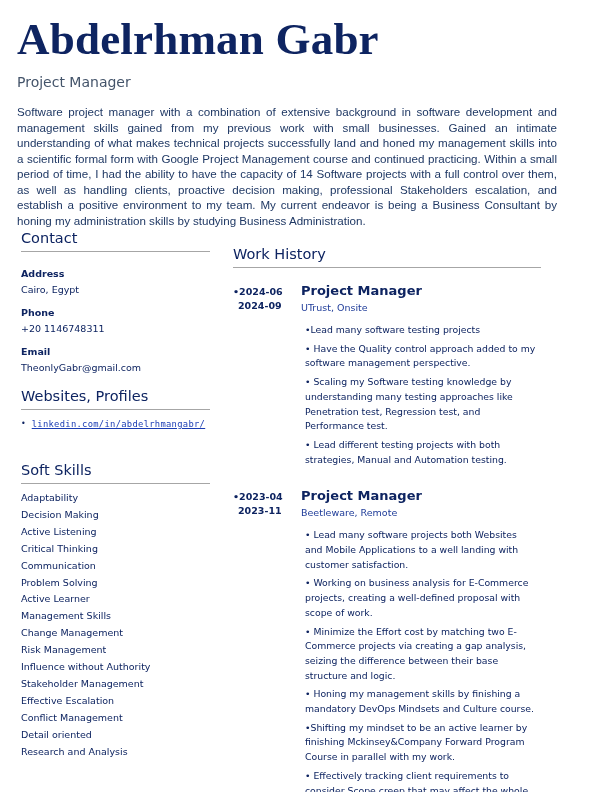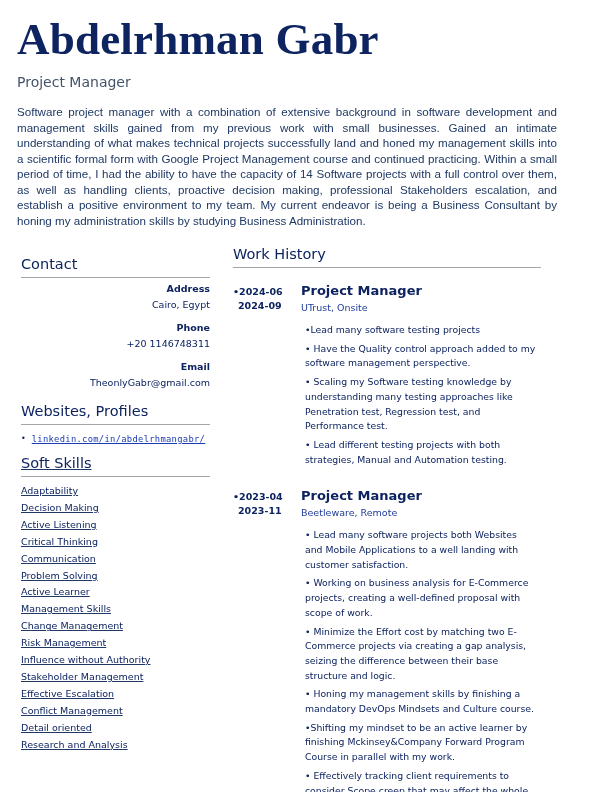--- a/index.html
+++ b/index.html
@@ -2,24 +2,24 @@
 <html><head>
 <meta charset="utf-8">
 <style>
   html, body { margin: 0; padding: 0; background: #ffffff; }
   body { width: 612px; height: 792px; position: relative; overflow: hidden; font-family: "Liberation Sans", sans-serif; color: #1f3864; }
   .name { position: absolute; left: 17px; top: 13px; font-family: "Liberation Serif", serif; font-weight: bold; font-size: 45px; color: #0e2461; letter-spacing: 0.2px; line-height: 52px; white-space: nowrap; }
   .role { position: absolute; left: 17px; top: 73px; font-family: "DejaVu Sans", sans-serif; font-size: 14px; color: #44546a; line-height: 18px; }
   .summary { position: absolute; left: 17px; top: 104px; width: 540px; font-family: "Liberation Sans", sans-serif; font-size: 11.6px; line-height: 15.5px; color: #1f3864; text-align: justify; }
   .sec-title { font-family: "DejaVu Sans", sans-serif; font-size: 14.5px; color: #0e2461; line-height: 20px; margin: 0; font-weight: normal; }
   .rule { height: 0; border-top: 1.5px solid #a6a6a6; margin-top: 3px; }
-  .left { position: absolute; left: 21px; top: 254px; width: 189px; }
+  .left { position: absolute; left: 21px; top: 228px; width: 189px; }
   .label { font-family: "DejaVu Sans", sans-serif; font-size: 9.5px; font-weight: bold; color: #0e2461; line-height: 13px; }
   .val { font-family: "DejaVu Sans", sans-serif; font-size: 9.5px; color: #0e2461; line-height: 13px; }
-  .contact-block { margin-top: 4px; text-align: right; }
+  .contact-block { margin-top: 15px; }
   .contact-item { margin-bottom: 10px; }
   .contact-item .val { margin-top: 3px; }
   .web-item { font-family: "DejaVu Sans Mono", monospace; font-size: 8.8px; color: #1a3cb4; margin-top: 8px; line-height: 12px; display: flex; align-items: center; }
   .web-item .dot { color: #0e2461; margin-right: 6px; font-family: "DejaVu Sans", sans-serif; font-size: 8px; }
   .web-item a { color: #1a3cb4; text-decoration: underline; letter-spacing: 0.3px; }
   .skills { margin-top: 6px; }
   .skill { font-family: "DejaVu Sans", sans-serif; font-size: 9.5px; color: #0e2461; line-height: 16.9px; white-space: nowrap; }
   .right { position: absolute; left: 233px; top: 244px; width: 308px; }
   .job { display: flex; margin-top: 0; justify-content: center; }
   .dates { width: 68px; font-family: "DejaVu Sans", sans-serif; font-size: 9.5px; font-weight: bold; color: #0e2461; line-height: 14px; padding-top: 3px; }
@@ -60,21 +60,21 @@
 
   <section style="margin-top:12px;">
     <h2 class="sec-title">Websites, Profiles</h2>
     <div class="rule"></div>
     <div class="web-item">
       <span class="dot">•</span>
       <a>linkedin.com/in/abdelrhmangabr/</a>
     </div>
   </section>
 
-  <section style="margin-top:8px;text-decoration:underline;">
+  <section style="margin-top:30px;">
     <h2 class="sec-title">Soft Skills</h2>
     <div class="rule"></div>
     <div class="skills">
       <div class="skill">Adaptability</div>
       <div class="skill">Decision Making</div>
       <div class="skill">Active Listening</div>
       <div class="skill">Critical Thinking</div>
       <div class="skill">Communication</div>
       <div class="skill">Problem Solving</div>
       <div class="skill">Active Learner</div>

